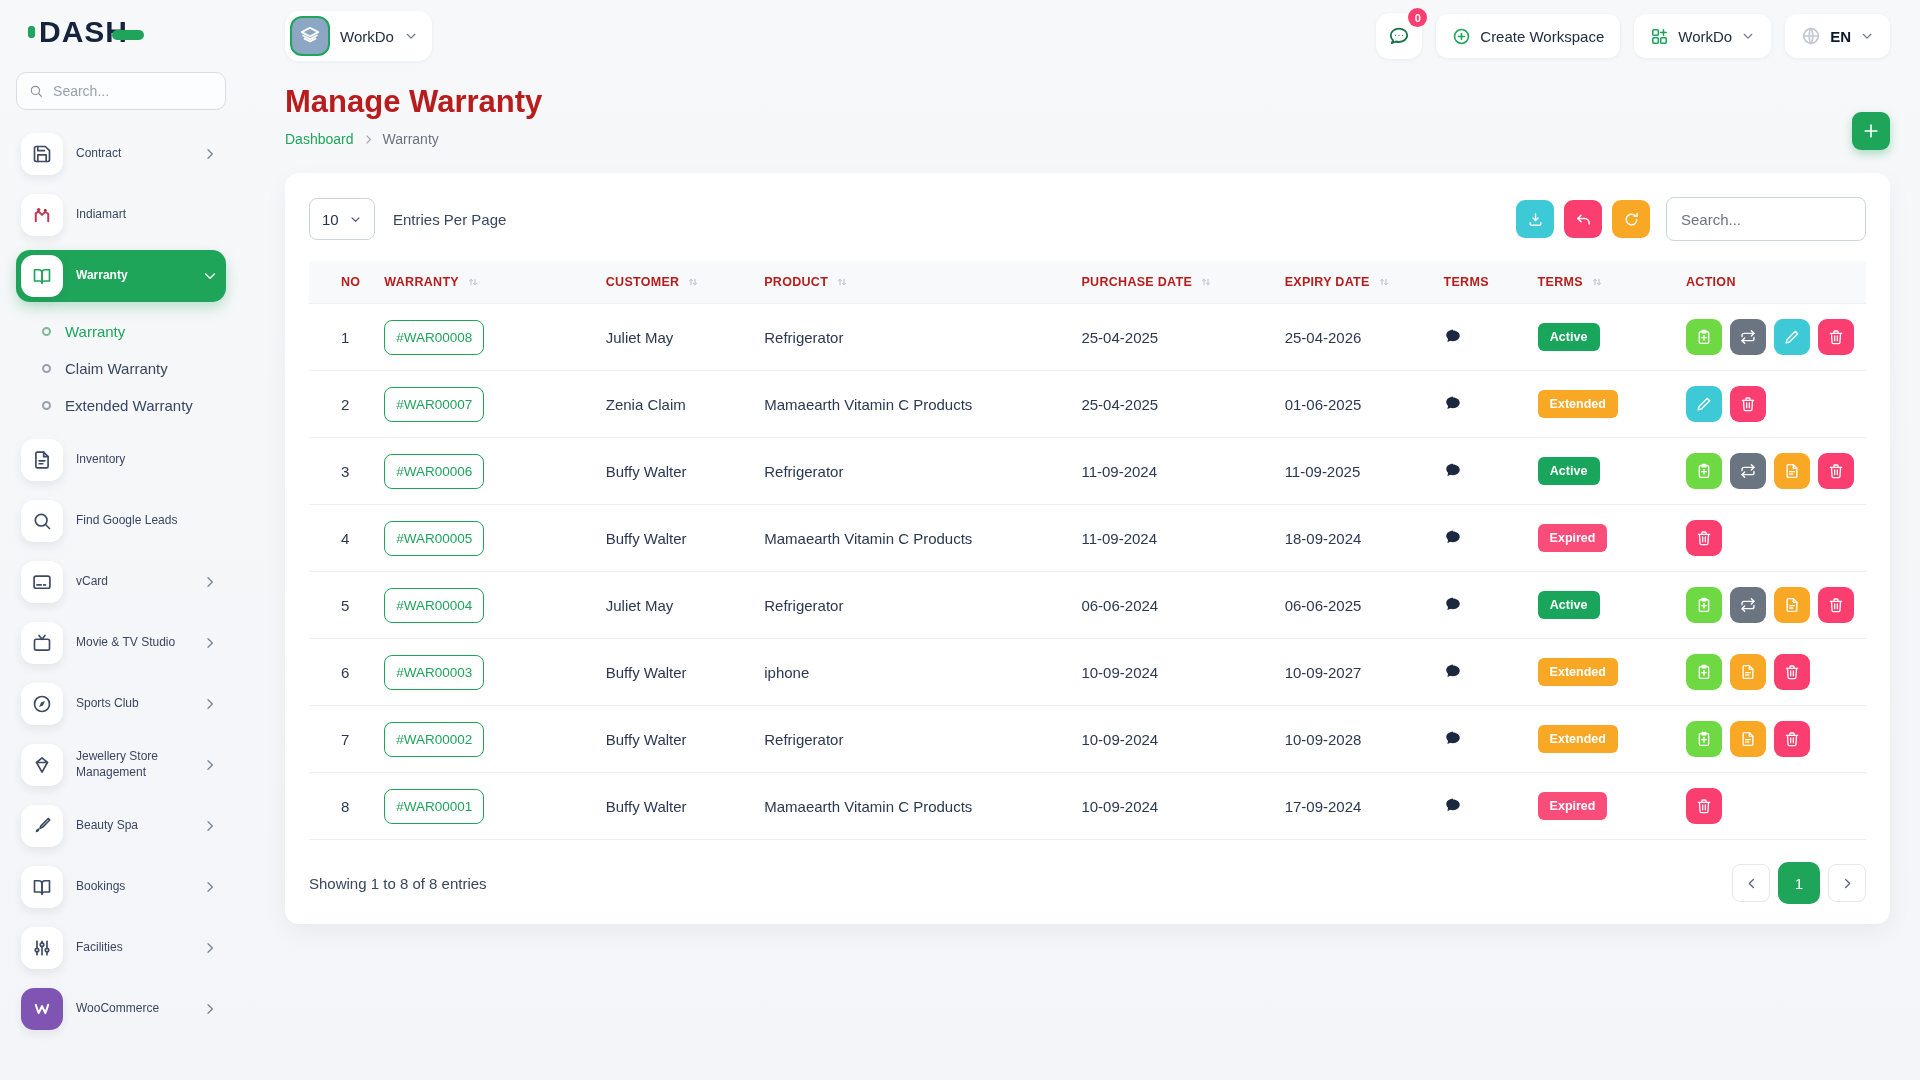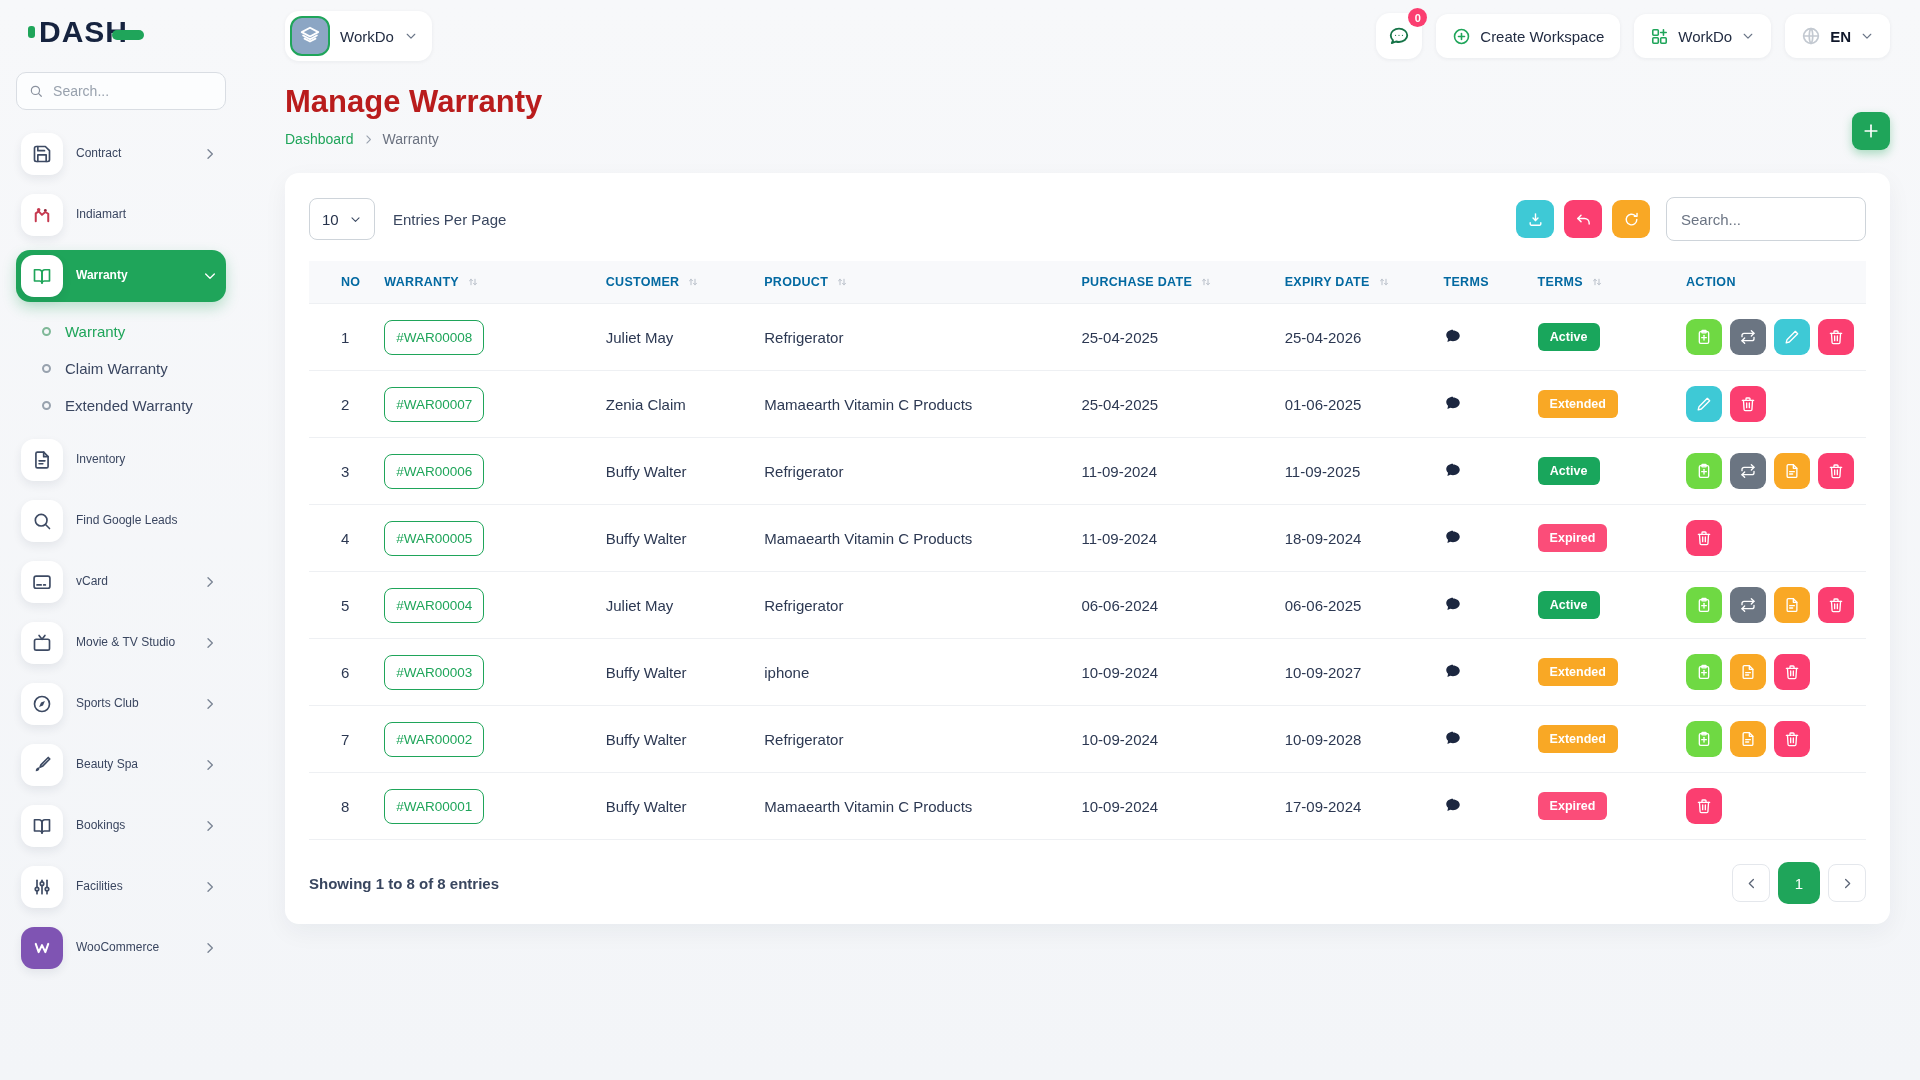--- a/index.html
+++ b/index.html
@@ -79,40 +79,40 @@
   .epp-label { margin-left:18px; font-size:15px; color:#39465f; }
   .ctl-right { margin-left:auto; display:flex; gap:10px; align-items:center; }
   .tool-btn { width:38px; height:38px; border:none; border-radius:9px; display:flex; align-items:center;
     justify-content:center; cursor:pointer; }
   .tool-ic { width:17px; height:17px; color:#fff; }
   .tbl-search { width:200px; height:44px; border:1px solid #ced4da; border-radius:8px; padding:0 14px;
     font-size:15px; color:#39465f; background:#fff; outline:none; margin-left:6px; }
   .tbl-search::placeholder { color:#6b7483; }
 
   table { width:100%; border-collapse:collapse; margin-top:20px; }
-  thead th { background:#f8f9fb; text-align:left; font-size:12.5px; font-weight:700; color:#0369a1;
+  thead th { background:#f8f9fb; text-align:left; font-size:12.5px; font-weight:700; color:#b91c1c;
     letter-spacing:.3px; padding:14px 12px; white-space:nowrap; }
   th:first-child, td:first-child { padding-left:32px; }
   .th-wrap { display:inline-flex; align-items:center; }
   .sort { width:12px; height:12px; color:#b8bfc9; margin-left:8px; }
   tbody tr { border-top:1px solid #eef0f3; }
   tbody { border-bottom:1px solid #eef0f3; }
   tbody td { padding:15px 12px; font-size:15px; color:#2c3852; }
   .war-badge { display:inline-block; border:1.5px solid #1fa55a; color:#1fa55a; border-radius:8px; padding:9px 0;
     width:100px; text-align:center; font-size:13.5px; background:#fff; cursor:pointer; }
   .terms-ic { width:18px; height:18px; color:#1c2740; cursor:pointer; }
   .status-badge { display:inline-block; padding:7px 12px; border-radius:6px; color:#fff; font-size:12.5px;
     font-weight:600; min-width:62px; text-align:center; }
   .actions { display:flex; gap:8px; }
   .act-btn { width:36px; height:36px; border:none; border-radius:9px; display:flex; align-items:center;
     justify-content:center; cursor:pointer; }
   .act-ic { width:16px; height:16px; color:#fff; }
 
   .card-footer { margin-top:22px; display:flex; align-items:center; }
-  .summary { font-size:15px; color:#39465f;font-weight:bold; }
+  .summary { font-size:15px; color:#39465f; }
   .pag { margin-left:auto; display:flex; gap:8px; align-items:center; }
   .pag-btn { width:38px; height:38px; border:1px solid #e4e7ec; background:#fff; border-radius:8px;
     display:flex; align-items:center; justify-content:center; cursor:pointer; }
   .pag-ic { width:15px; height:15px; color:#5b6576; }
   .pag-active { width:42px; height:42px; background:#1fa55a; color:#fff; border:none; border-radius:10px;
     font-size:15px; display:flex; align-items:center; justify-content:center; cursor:pointer; }
   [data-icon] { display:inline-flex; align-items:center; justify-content:center; }
   .sicon { width:20px; height:20px; }
 </style>
 <title>Manage Warranty</title></head>
@@ -255,20 +255,36 @@
         <div class="nav-item">
           <span class="icon-box">
             <span class="sicon" data-icon="compass">
               <svg viewBox="0 0 24 24" fill="none" stroke="currentColor" stroke-width="2" stroke-linecap="round" stroke-linejoin="round" style="width:100%;height:100%;display:block">
                 <circle cx="12" cy="12" r="9"></circle>
                 <polygon points="15.5 8.5 10.8 10.3 8.5 15.5 13.2 13.7" fill="currentColor" stroke="none"></polygon>
               </svg>
             </span>
           </span>
           <span class="nav-label">Sports Club</span>
+          <span class="chev" data-icon="chevron-right">
+            <svg viewBox="0 0 24 24" fill="none" stroke="currentColor" stroke-width="2" stroke-linecap="round" stroke-linejoin="round" style="width:100%;height:100%;display:block">
+              <polyline points="9 5.5 15.5 12 9 18.5"></polyline>
+            </svg>
+          </span>
+        </div>
+        <div class="nav-item">
+          <span class="icon-box">
+            <span class="sicon" data-icon="gem">
+              <svg viewBox="0 0 24 24" fill="none" stroke="currentColor" stroke-width="2" stroke-linecap="round" stroke-linejoin="round" style="width:100%;height:100%;display:block">
+                <path d="M12 3.5 18.5 9 12 20.5 5.5 9z"></path>
+                <line x1="5.5" y1="9" x2="18.5" y2="9"></line>
+              </svg>
+            </span>
+          </span>
+          <span class="nav-label">Jewellery Store Management</span>
           <span class="chev" data-icon="chevron-right">
             <svg viewBox="0 0 24 24" fill="none" stroke="currentColor" stroke-width="2" stroke-linecap="round" stroke-linejoin="round" style="width:100%;height:100%;display:block">
               <polyline points="9 5.5 15.5 12 9 18.5"></polyline>
             </svg>
           </span>
         </div>
         <div class="nav-item">
           <span class="icon-box">
             <span class="sicon" data-icon="brush">
               <svg viewBox="0 0 24 24" fill="none" stroke="currentColor" stroke-width="2" stroke-linecap="round" stroke-linejoin="round" style="width:100%;height:100%;display:block">

